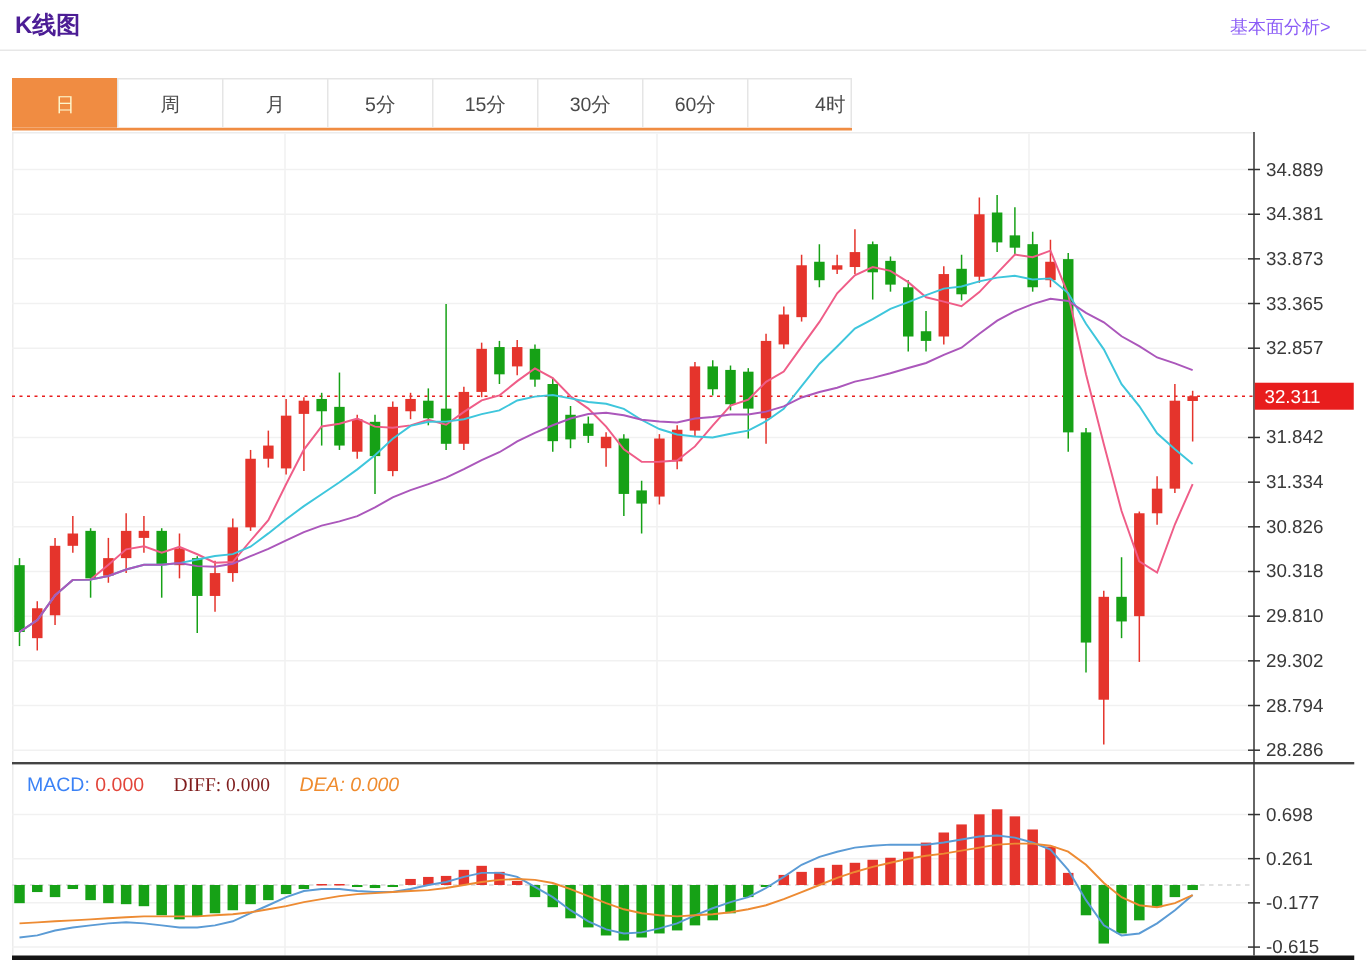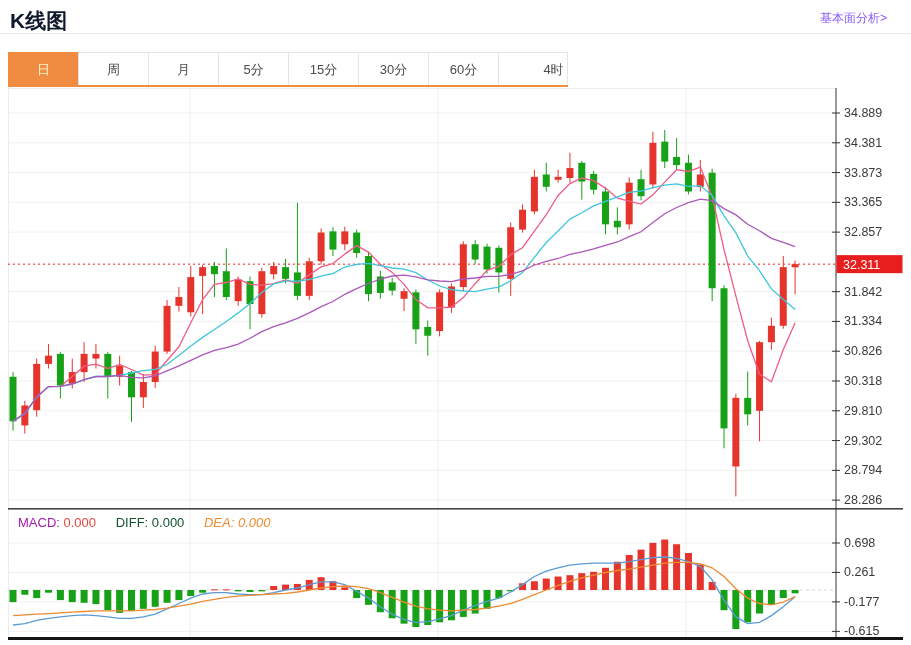--- a/index.html
+++ b/index.html
@@ -1,43 +1,43 @@
 <!DOCTYPE html>
 <html><head>
 <meta charset="utf-8">
 <style>
   html,body{margin:0;padding:0;}
   body{
     width:911px;height:645px;position:relative;background:#fff;overflow:hidden;
     font-family:"Liberation Sans","DejaVu Sans",sans-serif;
   }
-  .page-title{position:absolute;top:7px;left:10px;font-size:21px;font-weight:bold;color:#0f172a;}
+  .page-title{position:absolute;top:7px;left:10px;font-size:16px;font-weight:bold;color:#4c1d95;}
   .fund-link{position:absolute;top:10px;right:24px;font-size:12px;color:#8b5cf6;text-decoration:none;cursor:pointer;margin-left:37px;}
   .header-divider{position:absolute;top:33px;left:0;width:911px;height:1px;background:#e7e7e7;}
   .tabbar{position:absolute;top:52px;left:8px;display:flex;border-bottom:2px solid #f08c42;}
   .tab{
     width:70px;height:33px;line-height:33px;text-align:center;font-size:13px;color:#4a4a4a;
     border-top:1px solid #e5e5e5;border-left:1px solid #e5e5e5;cursor:pointer;box-sizing:border-box;background:#fff;
   }
   .tab:last-child{border-right:1px solid #e5e5e5;padding-left:41px;}
   .tab.active{background:#f08c42;color:#fdf6cd;border-color:#f08c42;}
   .chart-area{position:absolute;top:88px;left:8px;width:895px;height:556px;}
   .overlay-row{position:absolute;left:10px;font-size:13px;white-space:nowrap;pointer-events:none;}
   .ohlc-row{top:6px;}
   .ma-row{top:24px;}
   .macd-row{top:427px;}
   .lbl{color:#333;}
   .val-red{color:#e23b3b;}
   .pair{margin-right:16px;}
   .ma5{color:#ef5d7c;}
   .ma10{color:#35c3da;}
   .ma20{color:#a76fd0;}
-  .macd-l{color:#a21caf;}
+  .macd-l{color:#3b82f6;}
   .macd-v{color:#e2453a;}
-  .diff-l{color:#14532d;}
+  .diff-l{color:#7f1d1d;font-family:Liberation Serif, serif;}
   .dea-l{color:#ef8b2e;font-style:italic;}
   svg text{font-family:"Liberation Sans","DejaVu Sans",sans-serif;}
 </style>
 </head>
 <body>
 
 <div class="page-title">K线图</div>
 <a class="fund-link">基本面分析&gt;</a>
 <div class="header-divider"></div>
 

